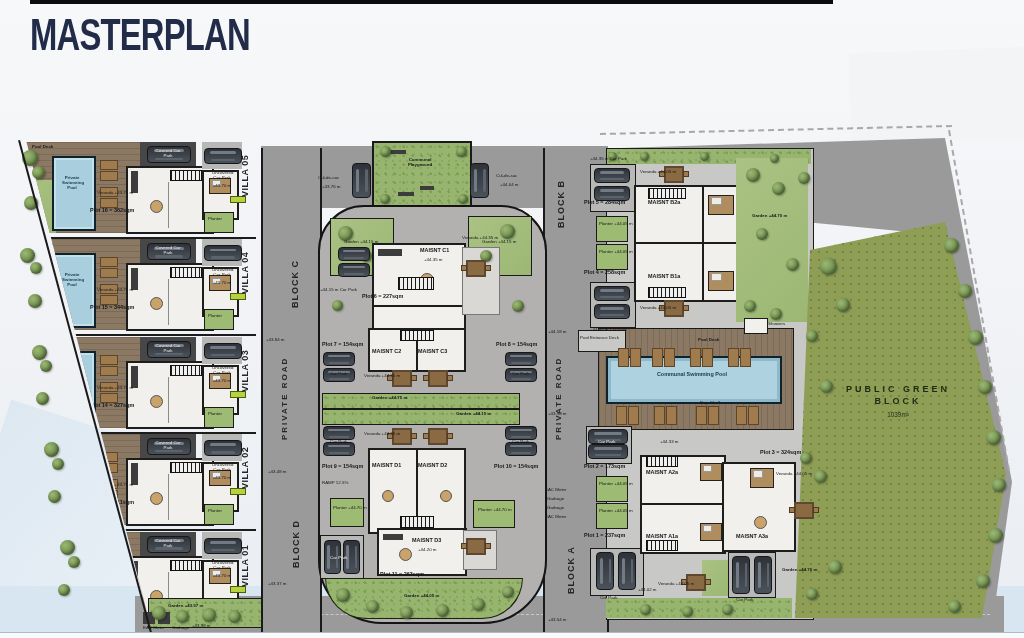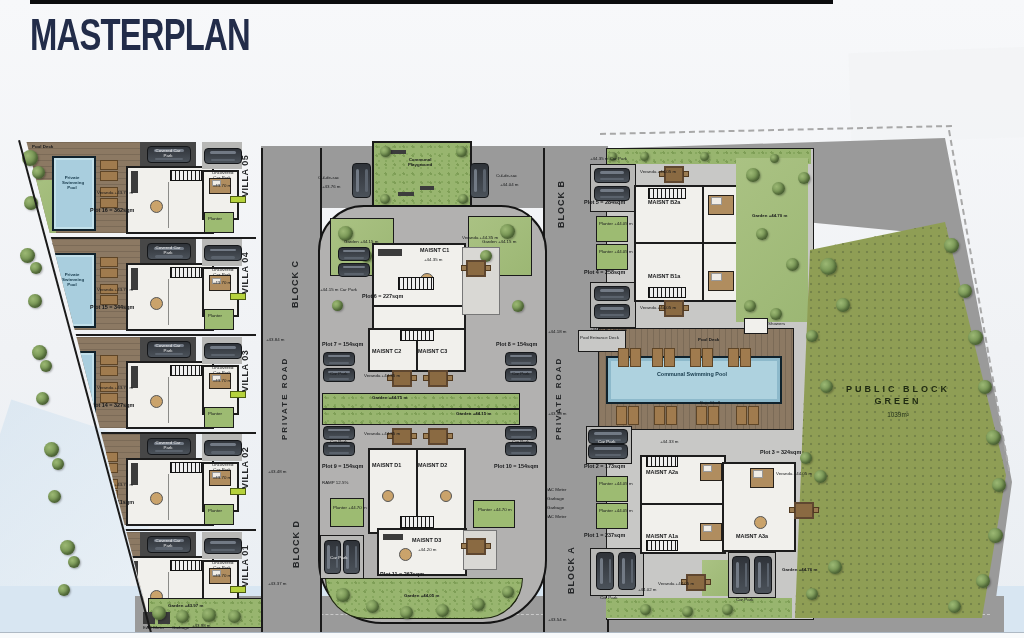--- a/index.html
+++ b/index.html
@@ -449,22 +449,22 @@
     <div class="abs g" style="left:702px;top:560px;width:26px;height:36px;z-index:1;"></div>
     <div class="abs park bd" style="left:728px;top:552px;width:46px;height:44px;z-index:1;"></div>
     <span class="t s5" style="left:736px;top:598px;">Car Park</span>
     <span class="t s5" style="left:638px;top:588px;">+44.02 m</span>
     <span class="t s5 b" style="left:782px;top:568px;">Garden +44.76 m</span>
     <div class="abs g2" style="left:606px;top:598px;width:186px;height:20px;z-index:1;"></div>
     <span class="t s5" style="left:660px;top:440px;">+44.33 m</span>
 
     <div class="abs gdots" style="left:790px;top:215px;width:222px;height:407px;z-index:1;
       clip-path:polygon(20px 35px,155px 7px,216px 260px,192px 403px,5px 403px);"></div>
-    <span class="t b cc" style="left:838px;top:385px;width:120px;font-size:9px;letter-spacing:3px;color:#1f2a12;">PUBLIC BLOCK</span>
-    <span class="t b cc" style="left:838px;top:397px;width:120px;font-size:9px;letter-spacing:3px;color:#1f2a12;">GREEN</span>
+    <span class="t b cc" style="left:838px;top:385px;width:120px;font-size:9px;letter-spacing:3px;color:#1f2a12;">PUBLIC GREEN</span>
+    <span class="t b cc" style="left:838px;top:397px;width:120px;font-size:9px;letter-spacing:3px;color:#1f2a12;">BLOCK</span>
     <span class="t s7 cc" style="left:858px;top:412px;width:80px;color:#22301a;">1039m²</span>
 
   <div class="tree" style="left: 22px; top: 150px; width: 16px; height: 16px;"></div>
       <div class="tree" style="left: 32px; top: 166px; width: 13px; height: 13px;"></div>
       <div class="tree" style="left: 24px; top: 196px; width: 14px; height: 14px;"></div>
       <div class="tree" style="left: 20px; top: 248px; width: 15px; height: 15px;"></div>
       <div class="tree" style="left: 30px; top: 262px; width: 12px; height: 12px;"></div>
       <div class="tree" style="left: 28px; top: 294px; width: 14px; height: 14px;"></div>
       <div class="tree" style="left: 32px; top: 345px; width: 15px; height: 15px;"></div>
       <div class="tree" style="left: 40px; top: 360px; width: 12px; height: 12px;"></div>

